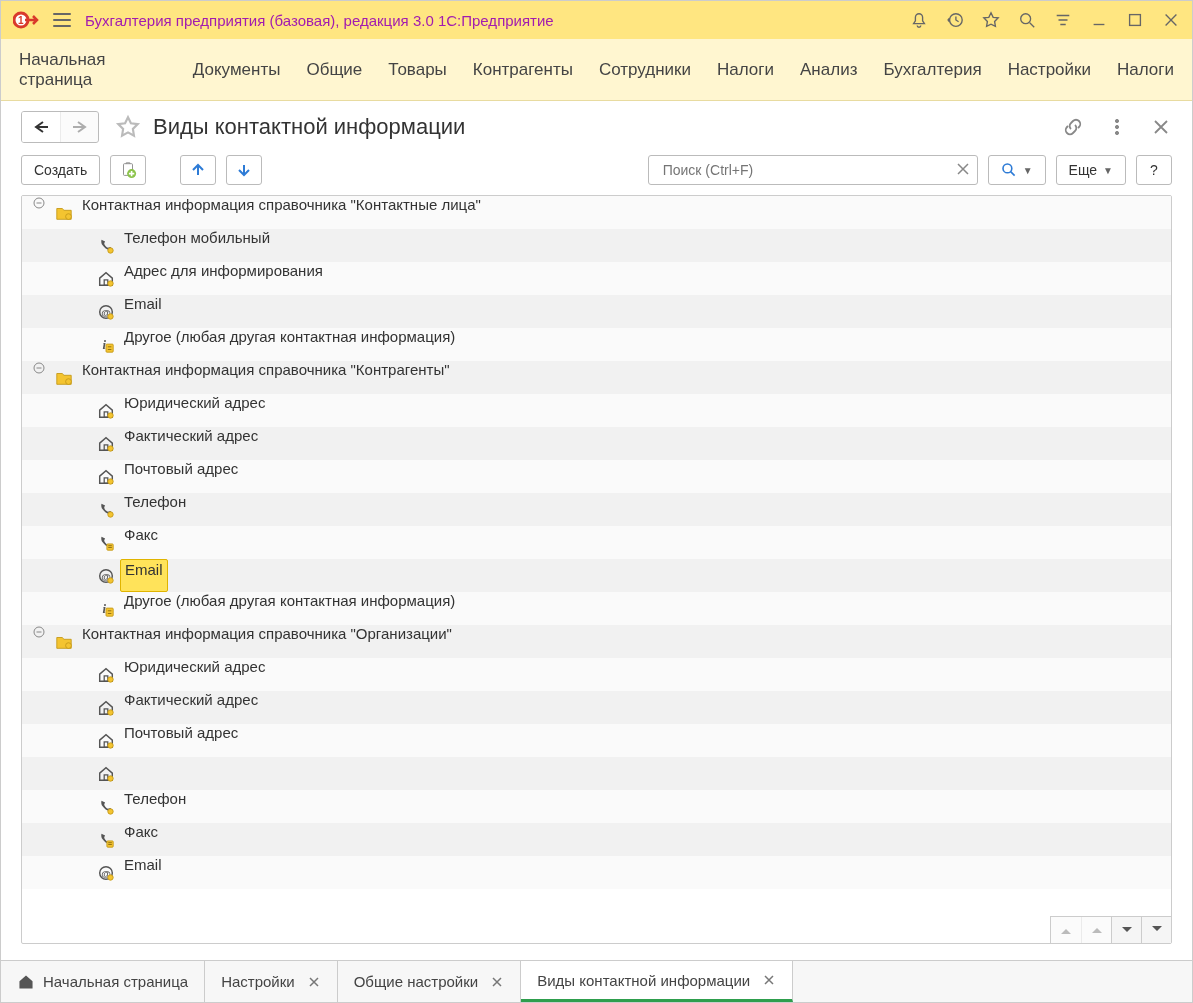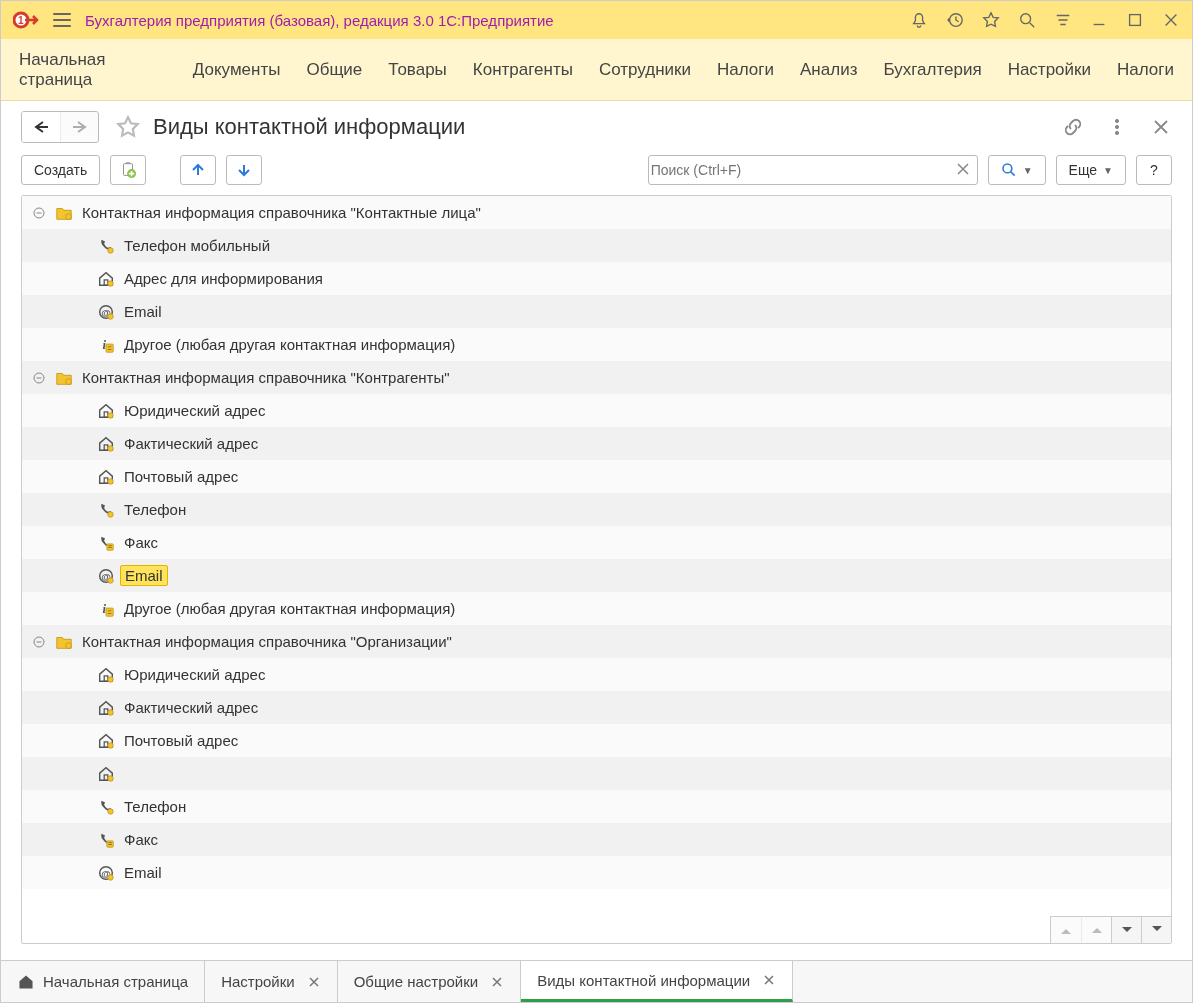--- a/index.html
+++ b/index.html
@@ -32,28 +32,28 @@
   .header-tool { width:22px; height:22px; display:flex; align-items:center; justify-content:center; cursor:pointer; color:#888; margin-left:14px;}
   .header-tool svg { stroke:#888; }
 
   
   .toolbar { display:flex; align-items:center; padding:4px 20px 10px 20px; gap:10px; }
   .btn { height:30px; border:1px solid #bbb; border-radius:3px; background:#fff; padding:0 12px; display:flex; align-items:center; justify-content:center; cursor:pointer; font-size:14px; color:#333; }
   .btn.icon-only { width:36px; padding:0; }
   .toolbar-gap-sm { width:14px; }
   .toolbar-gap-flex { flex:1; }
   .search-wrap { position:relative; width:330px; }
-  .search-input { width:100%; height:30px; border:1px solid #bbb; border-radius:3px; padding:4px 28px 4px 2px; font-size:14px; }
+  .search-input { width:100%; height:30px; border:1px solid #bbb; border-radius:3px; padding:4px 28px 4px 14px; font-size:14px; }
   .search-clear { position:absolute; right:6px; top:5px; width:18px; height:18px; cursor:pointer; color:#888; display:flex; align-items:center; justify-content:center; }
   .btn .caret { margin-left:6px; font-size:10px; color:#666; }
 
   
   .tree-wrap { flex:1; margin:0 20px 0 20px; border:1px solid #ccc; border-radius:2px; overflow:hidden; display:flex; flex-direction:column; position:relative; }
   .tree-body { flex:1; overflow:hidden; }
-  .tree-row { height:33px; display:flex; align-items:center; gap:8px; padding-left:10px; font-size:15px; color:#333; cursor:pointer; }
+  .tree-row { height:33px; display:flex; gap:8px; padding-left:10px; font-size:15px; color:#333; cursor:pointer; }
   .tree-row:nth-child(odd) { background:#fafafa; }
   .tree-row:nth-child(even) { background:#f1f1f1; }
   .tree-row.level-0 { }
   .tree-row.level-1 { padding-left:74px; }
   .expander { width:14px; height:14px; display:flex; align-items:center; justify-content:center; }
   .expander svg { stroke:#888; fill:none; }
   .row-icon { width:20px; display:flex; align-items:center; justify-content:center; }
   .row-text { white-space:nowrap; }
   .row-text.selected { background:#ffe35a; border:1px solid #e0b400; border-radius:2px; padding:1px 4px; margin-left:-4px; }
 

